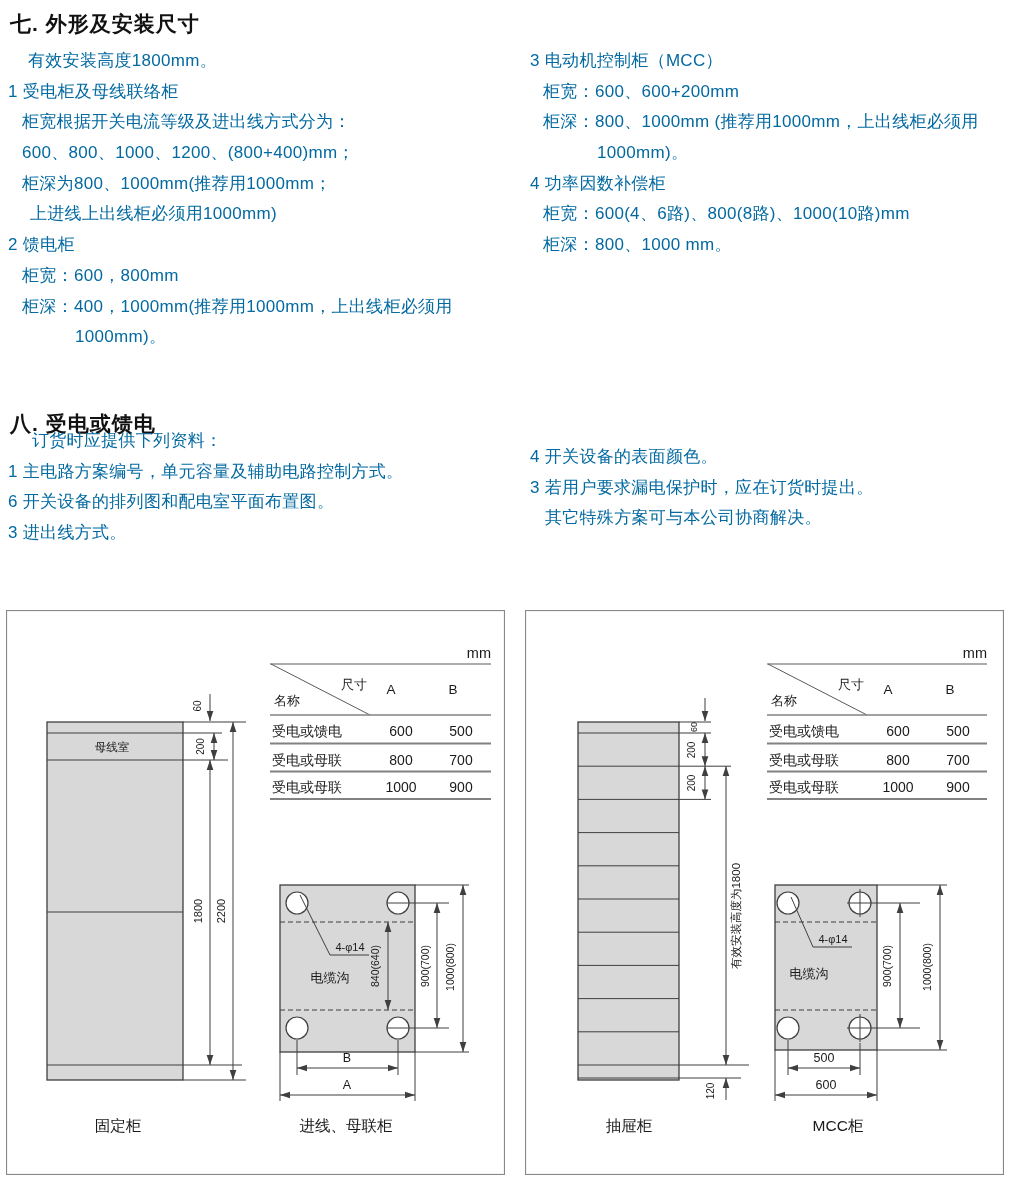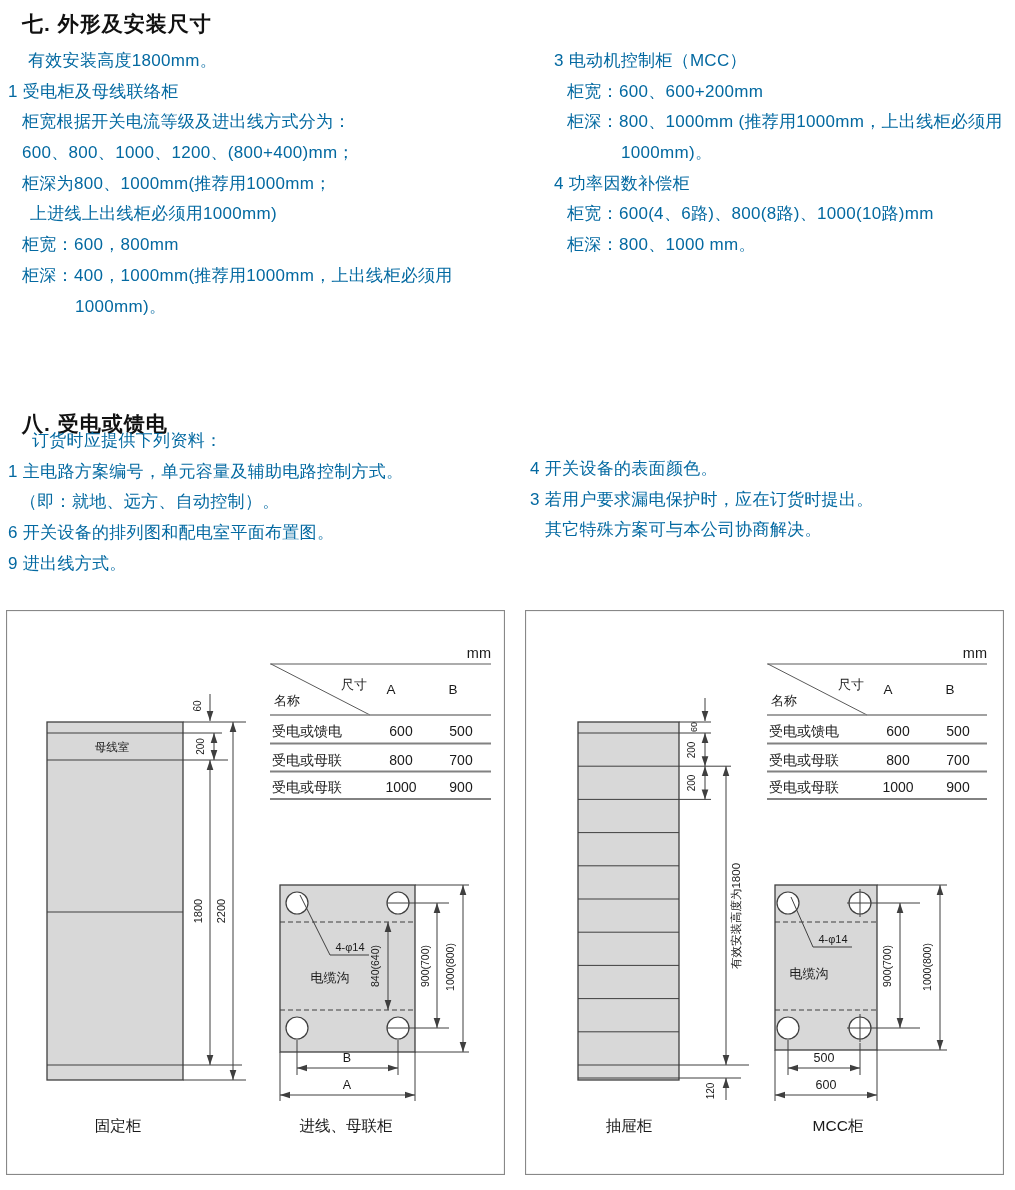--- a/index.html
+++ b/index.html
@@ -1,63 +1,63 @@
 <!DOCTYPE html>
 <html><head>
 <meta charset="utf-8">
 <style>
   html,body{margin:0;padding:0;background:#ffffff;}
   .page{position:relative;width:1015px;height:1190px;background:#ffffff;overflow:hidden;
         font-family:"Liberation Sans","DejaVu Sans",sans-serif;color:#1a1a1a;}
-  .sec-heading{position:absolute;font-size:21px;font-weight:bold;letter-spacing:1px;color:#111;margin-left:12px;}
+  .sec-heading{position:absolute;font-size:21px;font-weight:bold;letter-spacing:1px;color:#111;}
   .textcol{position:absolute;font-size:17px;line-height:30.7px;color:#0369a1;letter-spacing:0.3px;white-space:nowrap;}
   .ln{height:30.7px;}
   svg text{font-family:"Liberation Sans","DejaVu Sans",sans-serif;fill:#1a1a1a;}
   .boxsvg{position:absolute;}
 </style>
 </head>
 <body>
 
 <div class="page">
 
   <div class="sec-heading" style="left:10px;top:10px;">七. 外形及安装尺寸</div>
 
   <div class="textcol" style="left:8px;top:46px;">
     <div class="ln" style="padding-left:20px">有效安装高度1800mm。</div>
     <div class="ln">1 受电柜及母线联络柜</div>
     <div class="ln" style="padding-left:14px">柜宽根据开关电流等级及进出线方式分为：</div>
     <div class="ln" style="padding-left:14px">600、800、1000、1200、(800+400)mm；</div>
     <div class="ln" style="padding-left:14px">柜深为800、1000mm(推荐用1000mm；</div>
     <div class="ln" style="padding-left:22px">上进线上出线柜必须用1000mm)</div>
+    <div class="ln">2 馈电柜</div>
     <div class="ln" style="padding-left:14px">柜宽：600，800mm</div>
     <div class="ln" style="padding-left:14px">柜深：400，1000mm(推荐用1000mm，上出线柜必须用</div>
     <div class="ln" style="padding-left:67px">1000mm)。</div>
   </div>
 
-  <div class="textcol" style="left:554px;top:46px;">
+  <div class="textcol" style="left:530px;top:46px;">
     <div class="ln">3 电动机控制柜（MCC）</div>
     <div class="ln" style="padding-left:13px">柜宽：600、600+200mm</div>
     <div class="ln" style="padding-left:13px">柜深：800、1000mm (推荐用1000mm，上出线柜必须用</div>
     <div class="ln" style="padding-left:67px">1000mm)。</div>
     <div class="ln">4 功率因数补偿柜</div>
     <div class="ln" style="padding-left:13px">柜宽：600(4、6路)、800(8路)、1000(10路)mm</div>
     <div class="ln" style="padding-left:13px">柜深：800、1000 mm。</div>
   </div>
 
   <div class="sec-heading" style="left:10px;top:410px;">八. 受电或馈电</div>
 
   <div class="textcol" style="left:8px;top:426px;">
     <div class="ln" style="padding-left:24px">订货时应提供下列资料：</div>
     <div class="ln">1 主电路方案编号，单元容量及辅助电路控制方式。</div>
-    <div class="ln" style="padding-left:12px">（即：就地、远方、自动控制）。</div>
     <div class="ln">6 开关设备的排列图和配电室平面布置图。</div>
-    <div class="ln">9 进出线方式。</div>
-  </div>
-
-  <div class="textcol" style="left:530px;top:454px;">
+    <div class="ln">3 进出线方式。</div>
+  </div>
+
+  <div class="textcol" style="left:530px;top:442px;">
     <div class="ln">4 开关设备的表面颜色。</div>
     <div class="ln">3 若用户要求漏电保护时，应在订货时提出。</div>
     <div class="ln" style="padding-left:15px">其它特殊方案可与本公司协商解决。</div>
   </div>
 
   <svg class="boxsvg" style="left:6px;top:610px;" width="499" height="565" viewBox="0 0 499 565">
     <defs>
       <marker id="arwL" viewBox="0 0 9 8" refX="9" refY="4" markerWidth="10" markerHeight="9" orient="auto-start-reverse">
         <path d="M0,1 L9,4 L0,7 z" fill="#3f3f3f"></path>
       </marker>

